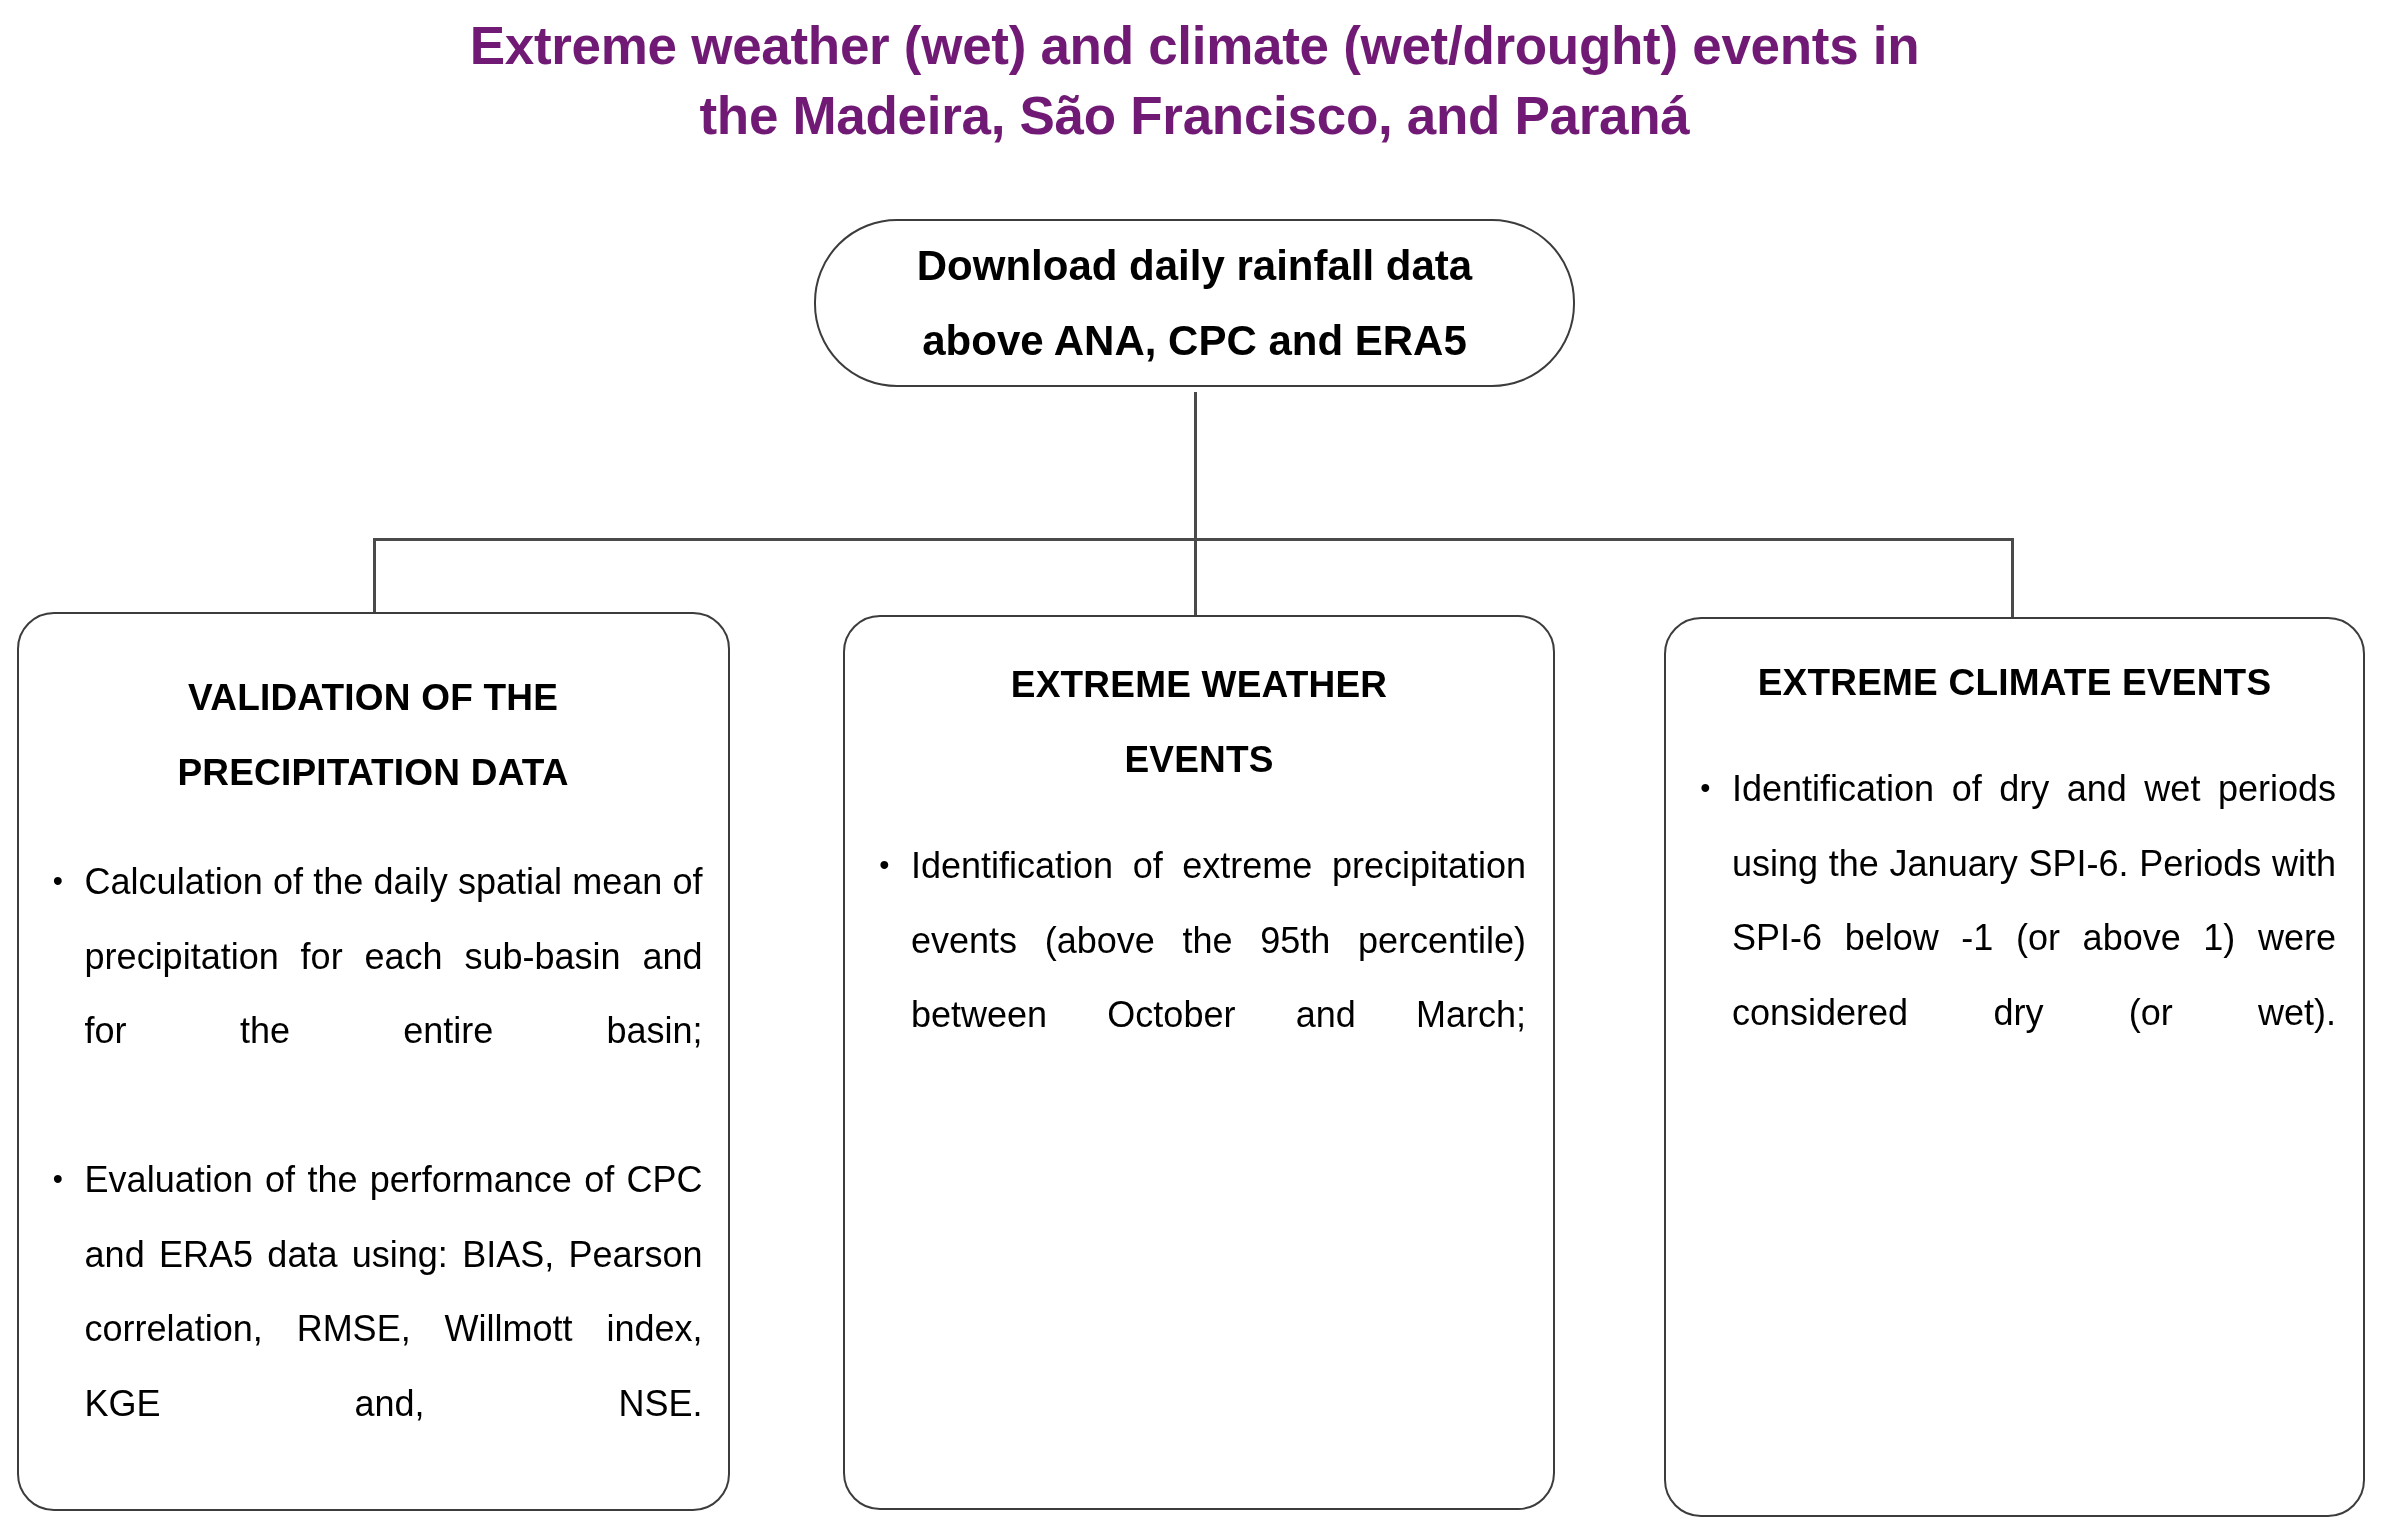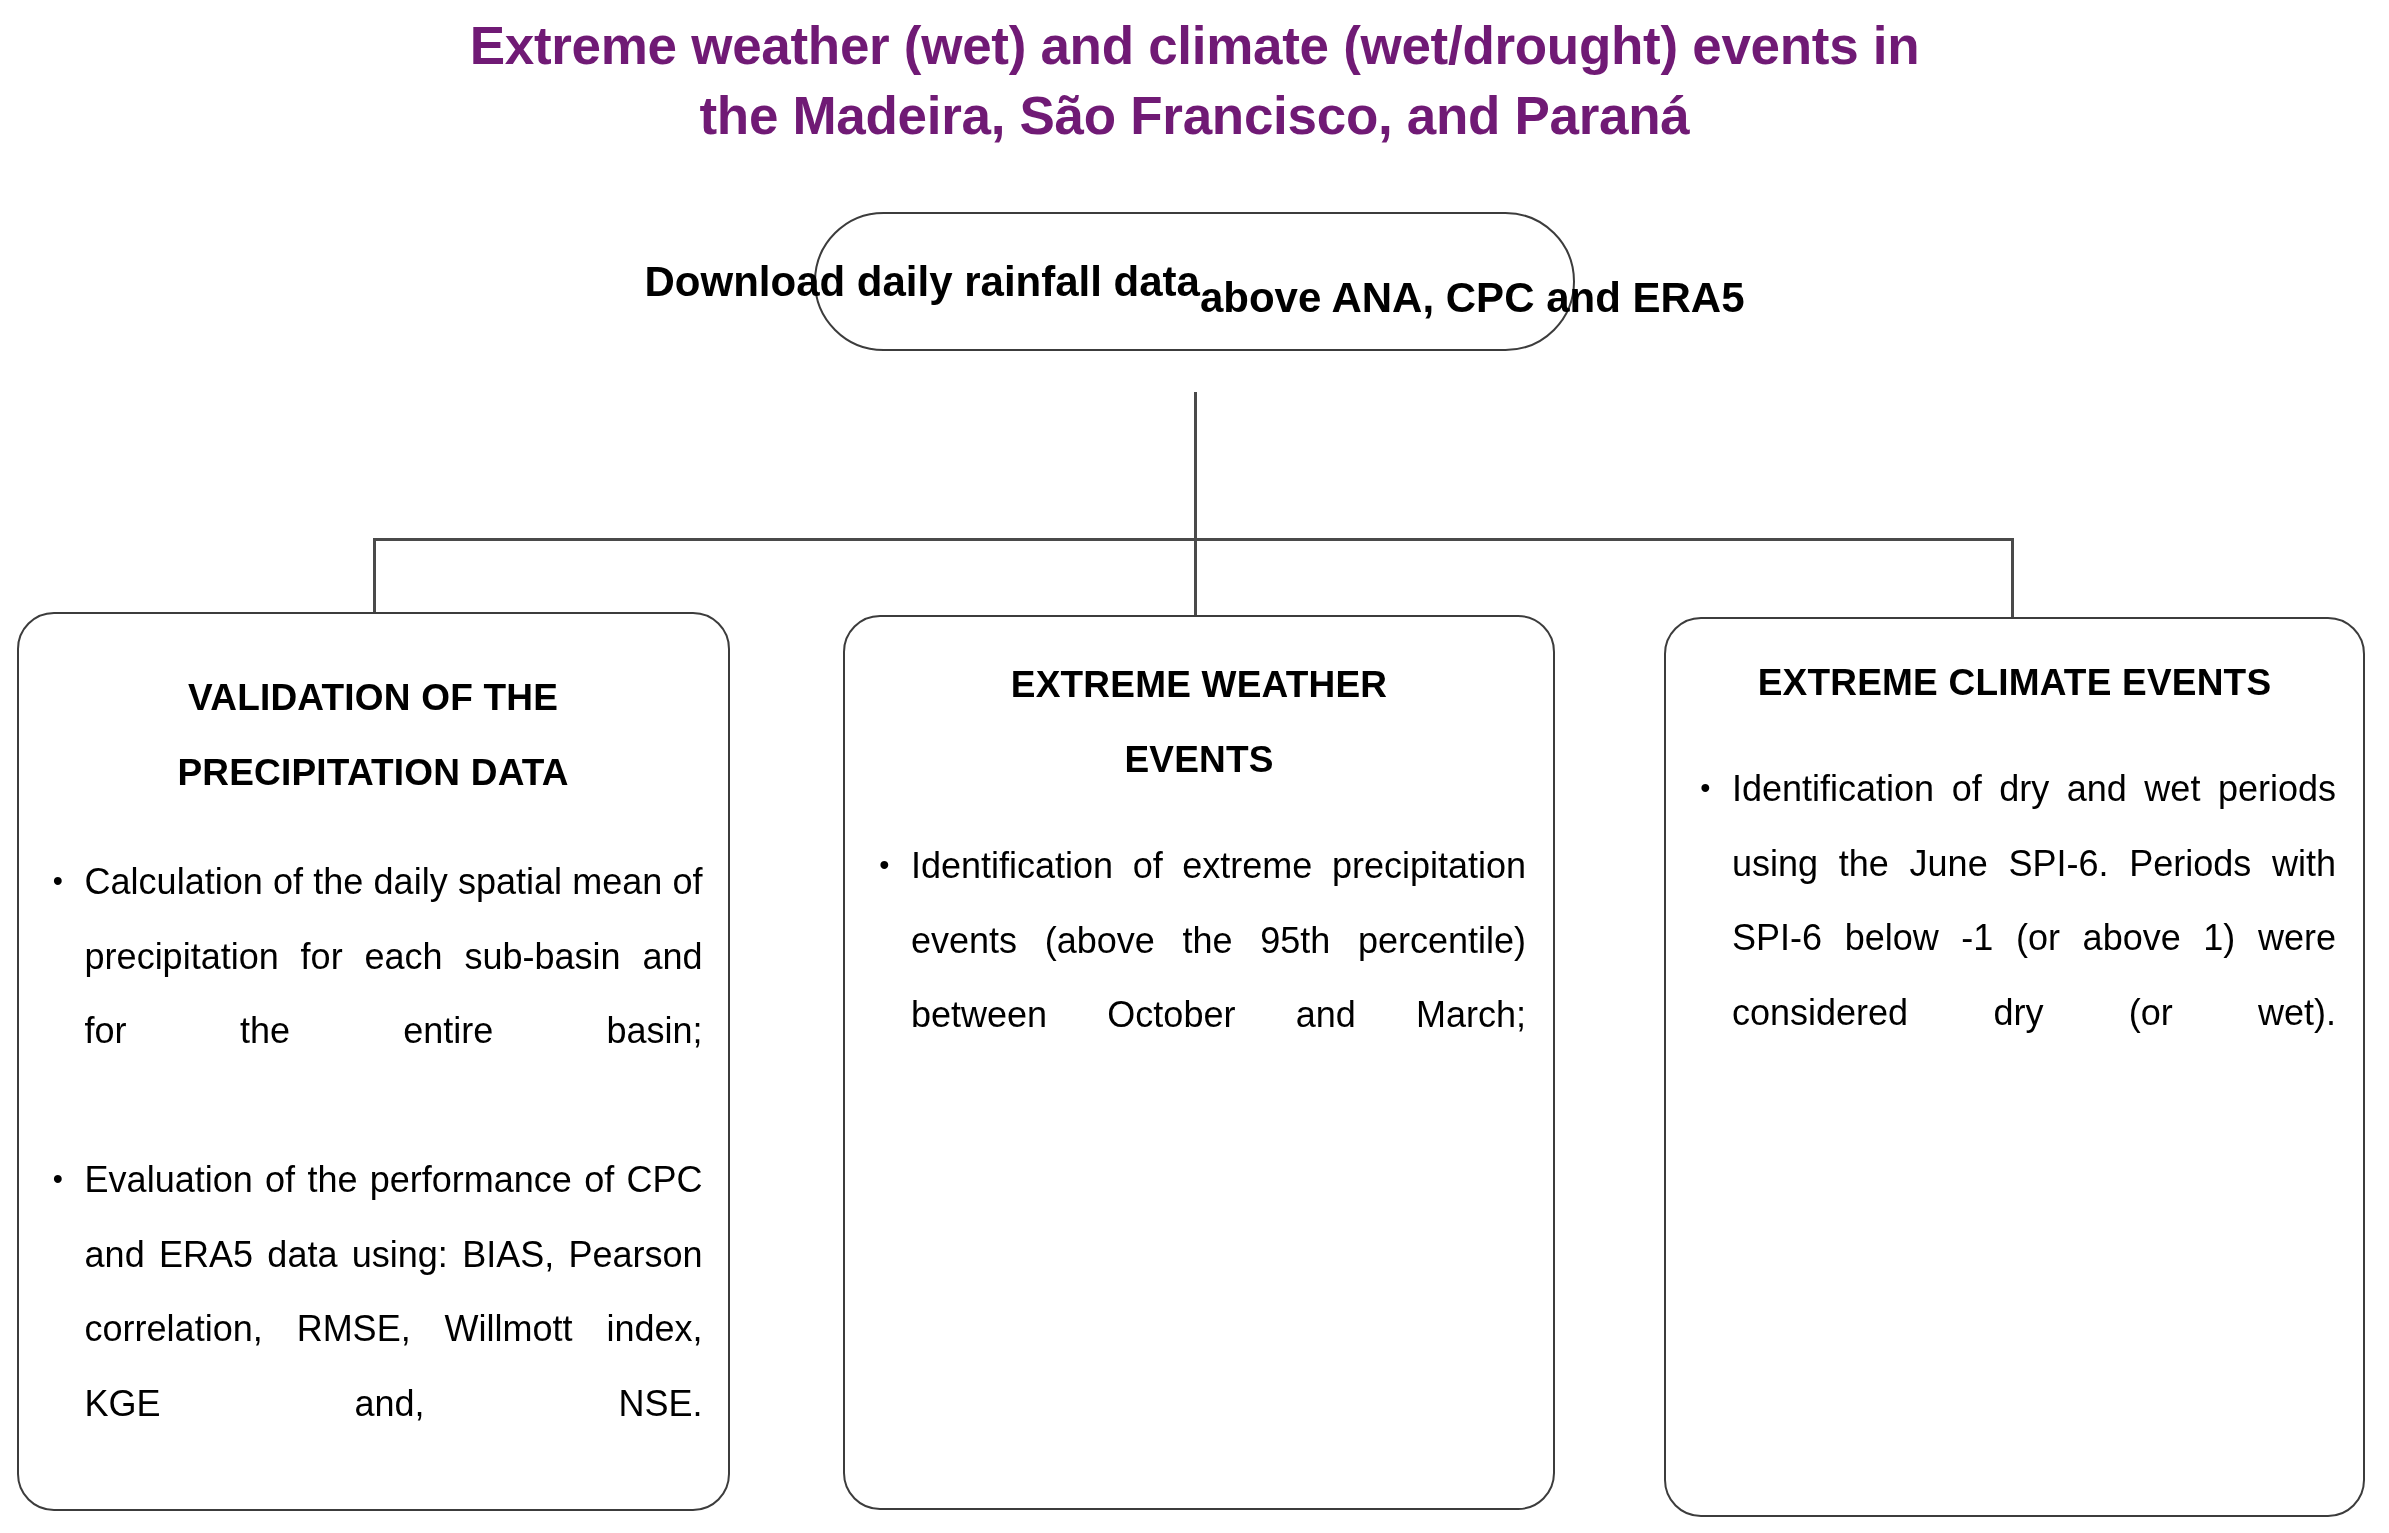--- a/index.html
+++ b/index.html
@@ -41,26 +41,26 @@
   .node {
     position: absolute;
     box-sizing: border-box;
     background: #ffffff;
     border: 2.2px solid #3c3c3c;
   }
 
   
   #node-download {
     left: 814px;
-    top: 212px;
+    top: 219px;
     width: 761px;
-    height: 139px;
+    height: 168px;
     border-radius: 83px;
     display: flex;
-    flex-direction: row;
+    flex-direction: column;
     align-items: center;
     justify-content: center;
   }
   #node-download .node-line {
     display: block;
     font-size: 42px;
     font-weight: bold;
     line-height: 1.0;
     white-space: pre;
     text-align: center;
@@ -201,18 +201,18 @@
     <ul class="node-bullets">
       <li><span class="txt">Identification of extreme precipitation events (above the 95th percentile) between October and March;</span></li>
     </ul>
   </div>
 
   <div class="node branch-node" id="node-climate">
     <div class="node-header">
       <span class="hdr-line">EXTREME CLIMATE EVENTS</span>
     </div>
     <ul class="node-bullets">
-      <li><span class="txt">Identification of dry and wet periods using the June SPI-6. Periods with SPI-6 below -1 (or above 1) were considered dry (or wet).</span></li>
+      <li><span class="txt">Identification of dry and wet periods using the January SPI-6. Periods with SPI-6 below -1 (or above 1) were considered dry (or wet).</span></li>
     </ul>
   </div>
 
 </div>
 
 
 </body></html>

